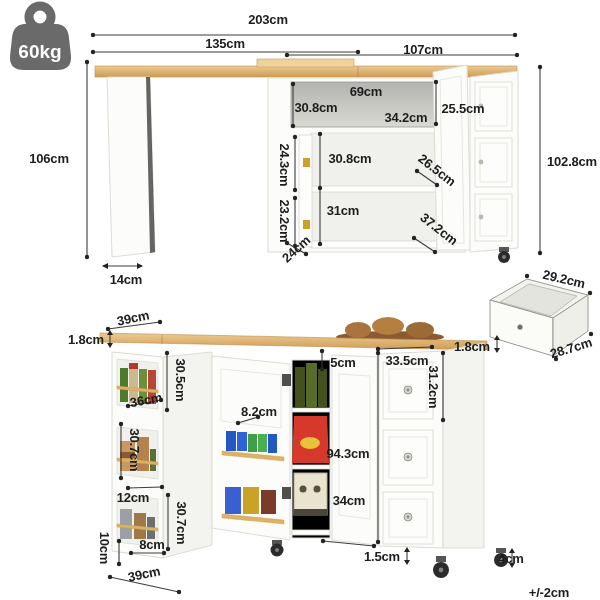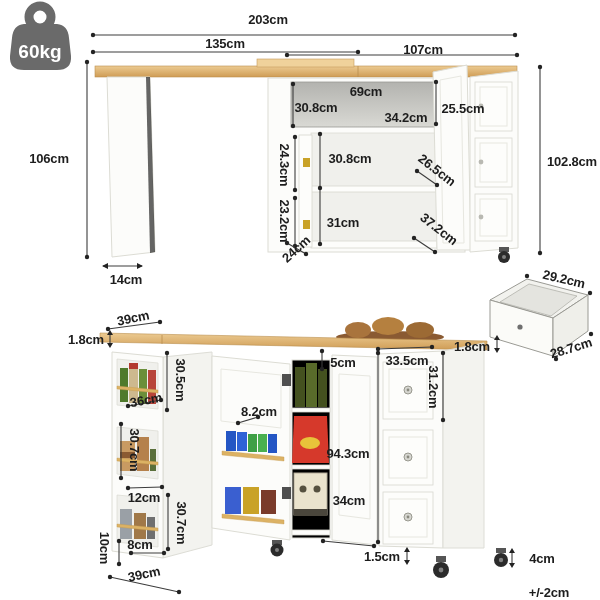--- a/index.html
+++ b/index.html
@@ -303,45 +303,45 @@
 <div class="dim" style="left:268px;top:19px">203cm</div>
 <div class="dim" style="left:225px;top:43px">135cm</div>
 <div class="dim" style="left:423px;top:49px">107cm</div>
 <div class="dim" style="left:49px;top:158px">106cm</div>
 <div class="dim" style="left:126px;top:279px">14cm</div>
 <div class="dim" style="left:366px;top:91px">69cm</div>
 <div class="dim" style="left:316px;top:107px">30.8cm</div>
 <div class="dim" style="left:463px;top:108px">25.5cm</div>
 <div class="dim" style="left:406px;top:117px">34.2cm</div>
 <div class="dim" style="left:350px;top:158px">30.8cm</div>
-<div class="dim" style="left:343px;top:222px">31cm</div>
+<div class="dim" style="left:343px;top:210px">31cm</div>
 <div class="dim r90" style="left:284px;top:165px">24.3cm</div>
 <div class="dim r90" style="left:284px;top:221px">23.2cm</div>
 <div class="dim r38" style="left:437px;top:170px">26.5cm</div>
 <div class="dim r38" style="left:439px;top:229px">37.2cm</div>
 <div class="dim rm42" style="left:296px;top:249px">24cm</div>
 <div class="dim" style="left:572px;top:161px">102.8cm</div>
 
 <div class="dim r13" style="left:564px;top:279px">29.2cm</div>
 <div class="dim rm17" style="left:571px;top:348px">28.7cm</div>
 
 <div class="dim rm12" style="left:133px;top:318px">39cm</div>
 <div class="dim" style="left:86px;top:339px">1.8cm</div>
 <div class="dim r90" style="left:180px;top:380px">30.5cm</div>
 <div class="dim rm10" style="left:146px;top:400px">36cm</div>
 <div class="dim r90" style="left:134px;top:450px">30.7cm</div>
-<div class="dim" style="left:144px;top:497px">12cm</div>
+<div class="dim" style="left:133px;top:497px">12cm</div>
 <div class="dim r90" style="left:181px;top:523px">30.7cm</div>
-<div class="dim" style="left:140px;top:544px">8cm</div>
+<div class="dim" style="left:152px;top:544px">8cm</div>
 <div class="dim r90" style="left:104px;top:548px">10cm</div>
 <div class="dim rm12" style="left:144px;top:574px">39cm</div>
 <div class="dim" style="left:343px;top:362px">5cm</div>
 <div class="dim" style="left:259px;top:411px">8.2cm</div>
 <div class="dim" style="left:348px;top:453px">94.3cm</div>
 <div class="dim" style="left:349px;top:500px">34cm</div>
 <div class="dim" style="left:382px;top:556px">1.5cm</div>
 <div class="dim" style="left:407px;top:360px">33.5cm</div>
 <div class="dim r90" style="left:433px;top:387px">31.2cm</div>
 <div class="dim" style="left:472px;top:346px">1.8cm</div>
-<div class="dim" style="left:542px;top:558px">4cm</div>
+<div class="dim" style="left:511px;top:558px">4cm</div>
 <div class="dim" style="left:549px;top:592px">+/-2cm</div>
 
 </div>
 
 </body></html>

